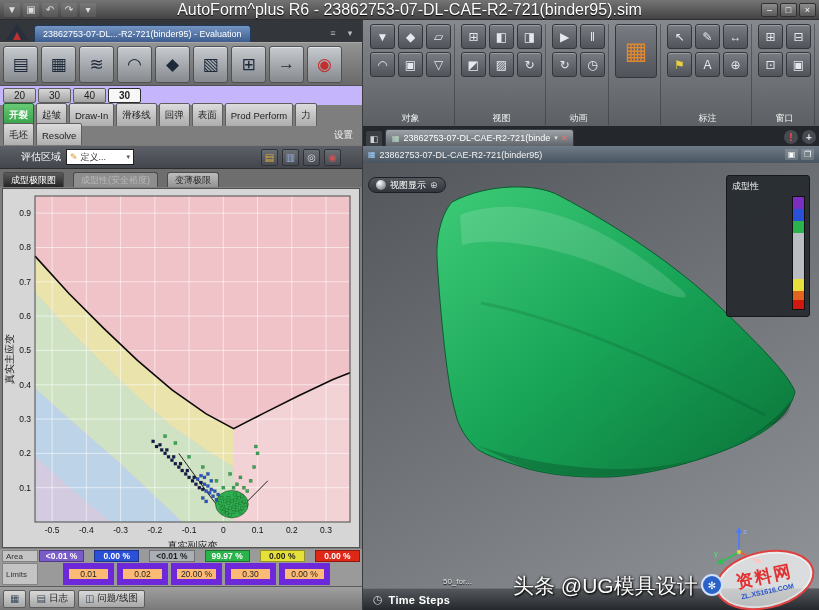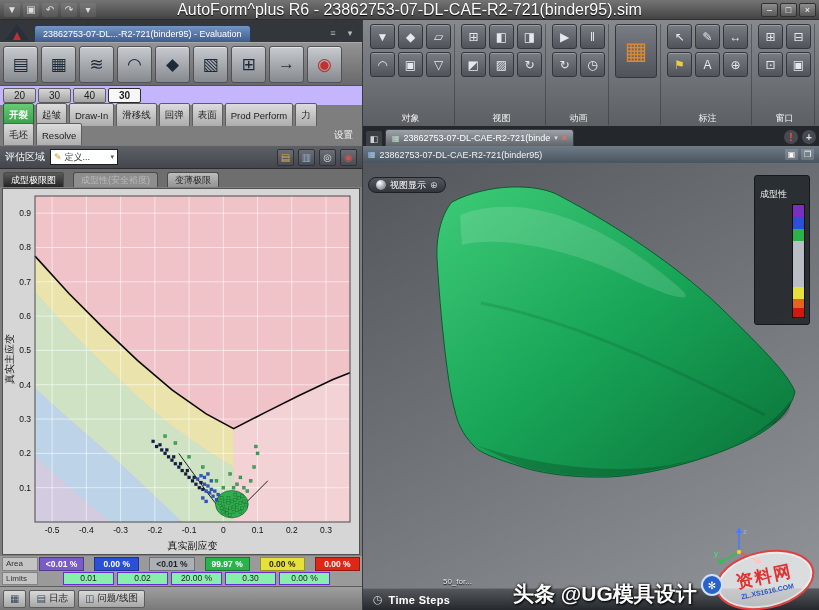--- a/index.html
+++ b/index.html
@@ -32,21 +32,21 @@
   .stage-row{height:19px;flex:0 0 19px;display:flex;gap:2px;padding:1px 3px;background:#c4b5fd;align-items:center;}
   .stage-btn{width:33px;height:15px;background:linear-gradient(#d8d8d8,#a2a2a2);border:1px solid #5e5e5e;border-radius:2px;font-size:10px;color:#222;display:flex;align-items:center;justify-content:center;}
   .stage-btn.active{background:#f7f7f7;font-weight:bold;border-color:#2e2e2e;}
 
   .process-row,.row2{height:21px;flex:0 0 21px;display:flex;gap:2px;padding:1px 3px;background:#7e7e7e;align-items:center;}
   .row2{height:19px;flex:0 0 19px;}
   .proc-btn{height:17px;padding:12px 5px;background:linear-gradient(#dcdcdc,#a8a8a8);border:1px solid #5e5e5e;border-radius:2px;font-size:9.5px;color:#1e1e1e;display:flex;align-items:center;white-space:nowrap;}
   .proc-btn.active{background:linear-gradient(#69ca76,#2d9a40);border-color:#1d6b2b;color:#fff;font-weight:bold;}
   .settings-label{margin-left:auto;color:#f4f4f4;font-size:9.5px;padding:0 6px;}
 
-  .eval-region-row{height:24px;flex:0 0 24px;background:linear-gradient(#5d6167,#43474d);display:flex;align-items:center;gap:5px;padding:0 5px;border-top:1px solid #7a7a7a;border-bottom:1px solid #2c2c2c;}
+  .eval-region-row{height:24px;flex:0 0 24px;background:linear-gradient(#5d6167,#43474d);display:flex;align-items:center;gap:5px;padding:0 21px;border-top:1px solid #7a7a7a;border-bottom:1px solid #2c2c2c;}
   .er-label{color:#fff;font-size:10px;}
   .er-dropdown{height:16px;background:#fff;border:1px solid #1e1e1e;display:flex;align-items:center;gap:3px;padding:0 3px;font-size:9px;color:#333;width:68px;}
   .er-pencil{color:#d89020;font-size:9px;}
   .er-arrow{margin-left:auto;color:#555;font-size:7px;}
   .er-icons{margin-left:auto;display:flex;gap:4px;}
   .er-icon{width:17px;height:17px;background:linear-gradient(#6b6f75,#494d53);border:1px solid #2e3236;border-radius:2px;display:flex;align-items:center;justify-content:center;font-size:10px;color:#d8dce0;}
 
   .result-tabs{height:18px;flex:0 0 18px;background:#6e6e6e;display:flex;align-items:flex-end;gap:9px;padding:0 3px;}
   .rtab{height:15px;display:flex;align-items:center;padding:0 7px;font-size:9px;border:1px solid #4a4a4a;border-bottom:none;border-radius:3px 3px 0 0;background:linear-gradient(#bdbdbd,#939393);color:#2b2b2b;white-space:nowrap;}
   .rtab.active{background:linear-gradient(#5a5a5a,#242424);color:#fff;}
@@ -54,21 +54,21 @@
 
   .chart-wrap{flex:1;min-height:0;background:#d6d6d6;border:1px solid #525252;margin:1px 2px;position:relative;overflow:hidden;}
 
   .metrics{flex:0 0 30px;display:flex;flex-direction:column;gap:1px;padding:1px 2px;background:#9a9a9a;}
   .m-row{flex:1;display:flex;align-items:stretch;gap:1px;}
   .m-label{width:36px;background:#c4c4c4;color:#333;font-size:8px;display:flex;align-items:center;padding-left:3px;border:1px solid #838383;}
   .m-cells{flex:1;display:flex;gap:10px;}
   .m-cell{flex:1;display:flex;align-items:center;justify-content:center;font-size:8.5px;font-weight:bold;color:#fff;border:1px solid rgba(0,0,0,.35);white-space:nowrap;}
   .m-cell.dark{color:#1e1e1e;}
   .m-cells.limits{padding:0 30px 0 24px;gap:3px;}
-  .m-cell.limit{background:#86efac;color:#222;font-weight:normal;border:1px solid #6d28d9;}
+  .m-cell.limit{background:#fdba74;color:#222;font-weight:normal;border:6px solid #6d28d9;}
 
   .left-bottom{flex:0 0 24px;background:linear-gradient(#9f9f9f,#797979);border-top:1px solid #5c5c5c;display:flex;align-items:center;gap:3px;padding:0 3px;}
   .lb-btn{height:18px;padding:0 6px;display:flex;align-items:center;gap:3px;background:linear-gradient(#d9d9d9,#a7a7a7);border:1px solid #5c5c5c;border-radius:2px;font-size:9.5px;color:#1e1e1e;}
   .lb-icon{font-size:10px;color:#3a4a5a;}
 
   
   .right-panel{flex:1;display:flex;flex-direction:column;min-width:0;position:relative;background:#6a6e72;}
   .right-toolbar{flex:0 0 106px;background:linear-gradient(#868a8e,#5c6064);display:flex;gap:3px;padding:4px 4px 1px 4px;overflow:hidden;}
   .tgroup{display:flex;flex-direction:column;padding:0 3px;border-right:1px solid rgba(40,44,48,.45);}
   .tg-icons{display:grid;gap:3px;align-content:start;flex:1;}
@@ -88,32 +88,32 @@
   .vp-titlebar{flex:0 0 17px;background:linear-gradient(#6f7b87,#48545e);display:flex;align-items:center;gap:4px;padding:0 5px;font-size:9px;color:#f2f2f2;}
   .vpt-icon{font-size:8px;color:#9fd0ff;}
   .vpt-right{margin-left:auto;display:flex;gap:3px;}
   .vpt-btn{width:13px;height:11px;font-size:8px;color:#fff;background:rgba(255,255,255,.16);display:flex;align-items:center;justify-content:center;border-radius:1px;}
 
   .viewport{flex:1;position:relative;overflow:hidden;background:linear-gradient(150deg,#53575b 0%,#6e7276 45%,#909498 100%);}
   .hood{position:absolute;left:0;top:0;width:456px;height:412px;}
   .view-btn{position:absolute;left:5px;top:14px;height:16px;display:flex;align-items:center;gap:4px;background:linear-gradient(#54585e,#32363c);border:1px solid #1d2125;border-radius:8px;padding:0 7px;color:#fff;font-size: 9px;}
   .vb-orb{width:10px;height:10px;border-radius:50%;background:radial-gradient(circle at 35% 30%,#ffffff,#9aa0a6 60%,#585e64);}
   .vb-plus{color:#cfd3d7;font-size:9px;}
-  .legend{position:absolute;right:9px;top:12px;width:56px;background:rgba(38,42,46,.93);border:1px solid #16181b;border-radius:3px;padding:12px 4px 6px 5px;}
+  .legend{position:absolute;right:9px;top:12px;width:84px;background:rgba(38,42,46,.93);border:1px solid #16181b;border-radius:3px;padding:4px 4px 6px 5px;}
   .legend-title{color:#f0f0f0;font-size:9px;margin-bottom:3px;}
   .legend-bar{width:13px;margin-left:auto;display:flex;flex-direction:column;border:1px solid #101010;}
   .legend-seg{width:100%;}
   .triad{position:absolute;right:52px;bottom:14px;width:56px;height:52px;}
   .step-label{position:absolute;left:80px;bottom:2px;font-size:8px;color:#eaeaea;text-shadow:0 1px 1px #000;}
 
   .time-bar{flex:0 0 22px;background:linear-gradient(#54585c,#25282c);display:flex;align-items:center;gap:6px;padding:0 10px;border-top:1px solid #6c7074;}
   .ts-icon{color:#cfd3d7;font-size:11px;}
   .ts-label{color:#fff;font-size:11px;font-weight:bold;letter-spacing:.3px;}
 
-  .watermark{position:absolute;left:150px;bottom:2px;z-index:20;font-size:21px;font-weight:bold;color:#fafafa;text-shadow:0 0 3px #000,1px 1px 2px #000;white-space:nowrap;pointer-events:none;}
+  .watermark{position:absolute;left:150px;bottom:10px;z-index:20;font-size:21px;font-weight:normal;color:#fafafa;text-shadow:0 0 3px #000,1px 1px 2px #000;white-space:nowrap;pointer-events:none;}
   .stamp{position:absolute;right:4px;bottom:1px;z-index:21;width:100px;height:58px;border:2px solid #e04040;border-radius:50%;background:rgba(255,255,255,.68);transform:rotate(-12deg);display:flex;flex-direction:column;align-items:center;justify-content:center;box-shadow:inset 0 0 0 2px rgba(255,255,255,.5);}
   .stamp-title{color:#e03030;font-size:17px;font-weight:bold;letter-spacing:2px;}
   .stamp-sub{color:#2a55cc;font-size:7px;font-weight:bold;}
   .stamp-badge{position:absolute;right:96px;bottom:14px;z-index:22;width:22px;height:22px;border-radius:50%;background:#2a62c8;border:2px solid #cfe0ff;color:#fff;font-size:10px;display:flex;align-items:center;justify-content:center;}
 </style>
 </head>
 <body>
 
 <div class="window">
 

